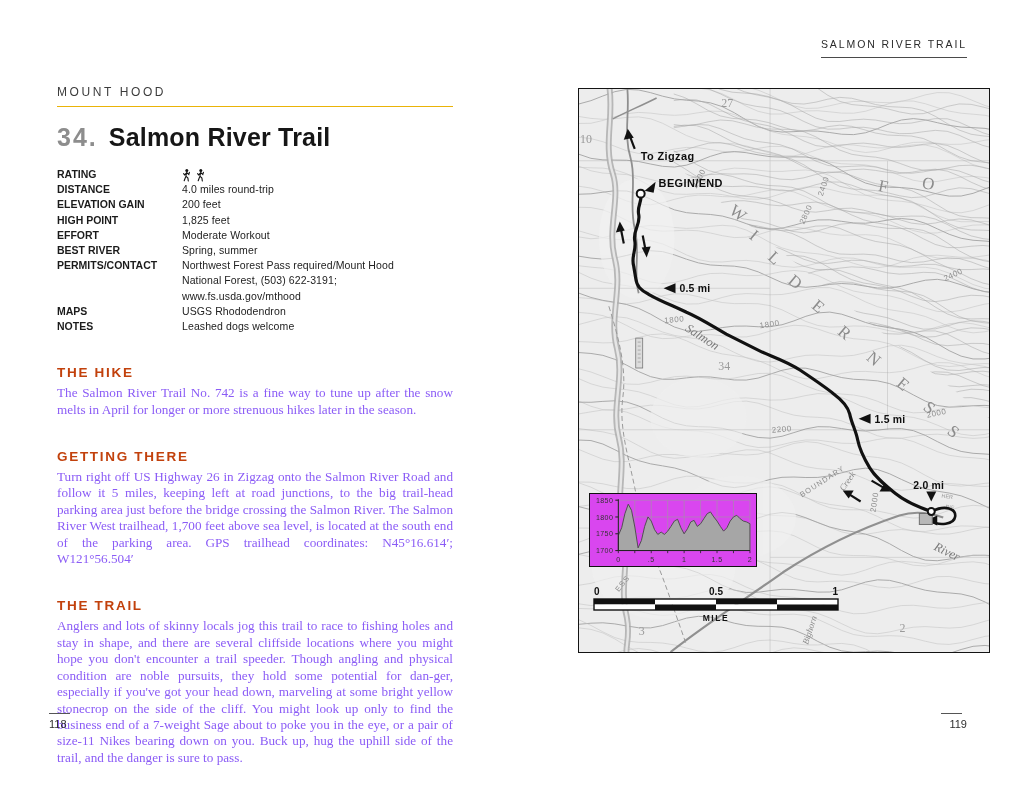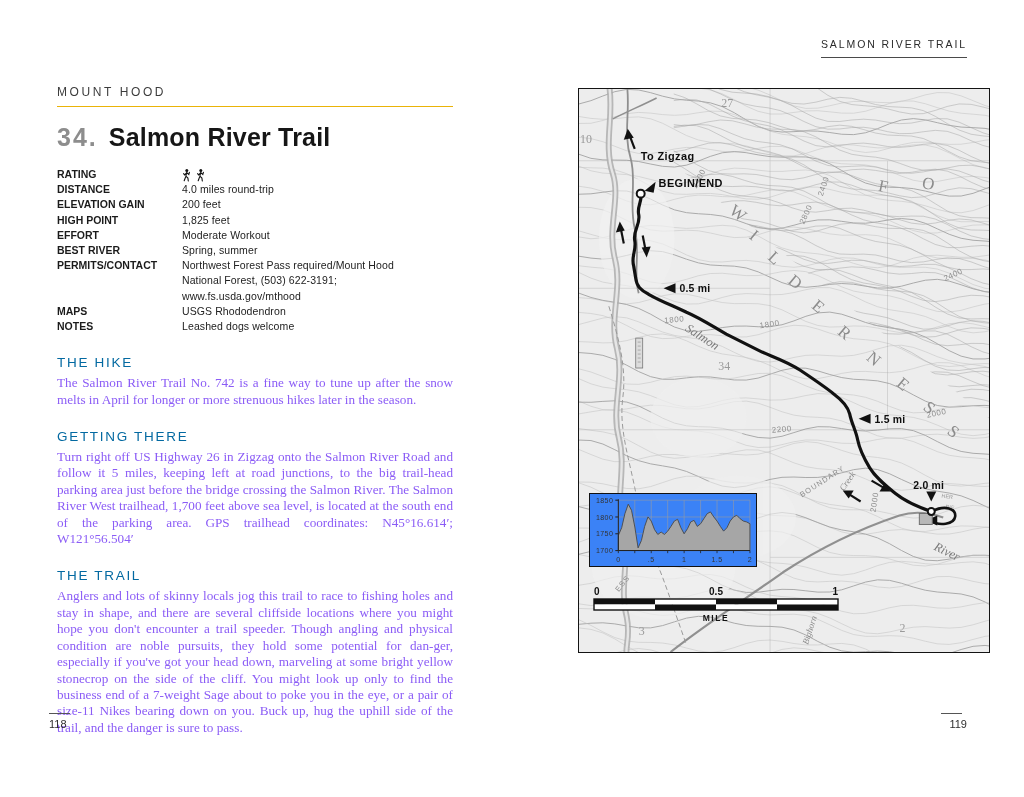--- a/index.html
+++ b/index.html
@@ -10,36 +10,36 @@
   #left-col{position:absolute;left:57px;top:85px;width:396px}
   .kicker{font-size:12px;letter-spacing:2.6px;color:#3c3c3c;padding-bottom:7px;
           border-bottom:1px solid #eab308}
   .title{margin-top:16px;font-size:25px;font-weight:bold;letter-spacing:.2px;color:#161616}
   .title .num{color:#8d8d8d;margin-right:11px;letter-spacing:2px}
   .stats{margin-top:15px}
   .srow{display:flex;line-height:15.2px;font-size:10.5px}
   .slabel{width:115px;text-align:left;font-weight:bold;flex:none;color:#1b1b1b}
   .sval{margin-left:10px;width:266px;white-space:pre-line;color:#222;letter-spacing:.1px}
   .hikers{display:flex;align-items:center;gap:5px;padding-top:1px}
-  h3.sec{font-size:13.5px;letter-spacing:1.7px;font-weight:normal;color:#0369a1;margin:21px 0 5px}
+  h3.sec{font-size:13.5px;letter-spacing:1.7px;font-weight:bold;color:#c2410c;margin:31px 0 5px}
   p.body{font-family:"Liberation Serif",serif;font-size:13.2px;line-height:16.4px;
          text-align:justify;margin:0;color:#8b5cf6}
   .pagenum{position:absolute;top:713px;font-size:11px;color:#2e2e2e;width:26px}
   .pagenum .rule{width:21px;border-top:1.3px solid #555;margin-bottom:4px;height:0}
   #pn-left{left:49px;text-align:left}
   #pn-right{left:941px;text-align:right}
 
   
   #running-header{position:absolute;right:57px;top:38px;font-size:10.5px;letter-spacing:1.9px;
                   color:#2b2b2b;border-bottom:1px solid #4a4a4a;padding-bottom:7px}
   #map{position:absolute;left:578px;top:88px;width:412px;height:565px;
        border:1.6px solid #141414;box-sizing:border-box;background:#ededed;overflow:hidden}
   #map svg.base{position:absolute;left:0;top:0;width:100%;height:100%}
   #elev-box{position:absolute;left:10px;top:404px;width:168px;height:74px;
-            border:1.5px solid #111;background:#3b82f6;box-sizing:border-box}
+            border:1.5px solid #111;background:#d946ef;box-sizing:border-box}
   #elev-box svg{display:block;width:100%;height:100%}
   #scalebar{position:absolute;left:12px;top:497px;width:252px;height:40px}
 
   
   .mlabel{font:bold 11px "Liberation Sans",sans-serif;fill:#0d0d0d;letter-spacing:.4px}
   .mmark{font:bold 10.5px "Liberation Sans",sans-serif;fill:#0d0d0d;letter-spacing:.2px}
   .water{font:italic 12.5px "Liberation Serif",serif;fill:#787878}
   .water-sm{font:italic 9px "Liberation Serif",serif;fill:#8a8a8a}
   .wl{font:17px "Liberation Serif",serif;fill:#8c8c8c}
   .cnum{font:8px "Liberation Sans",sans-serif;fill:#8f8f8f;letter-spacing:.6px}

